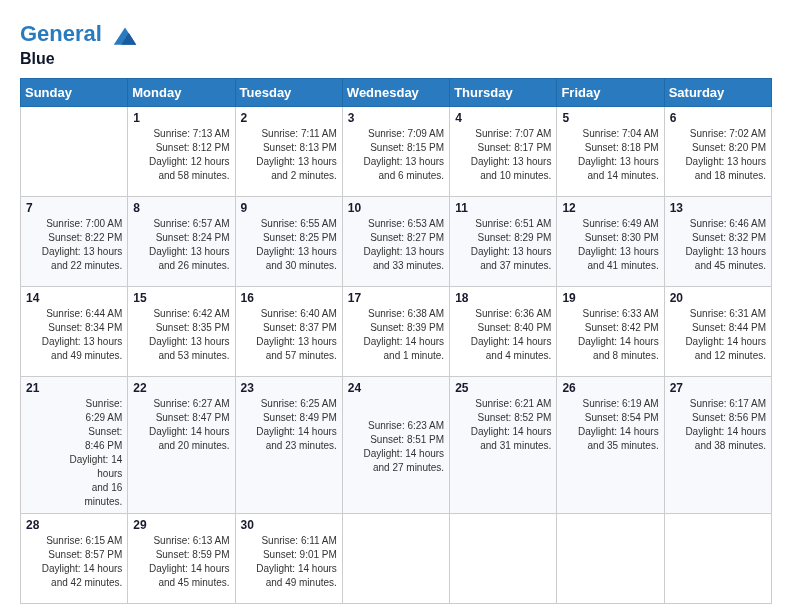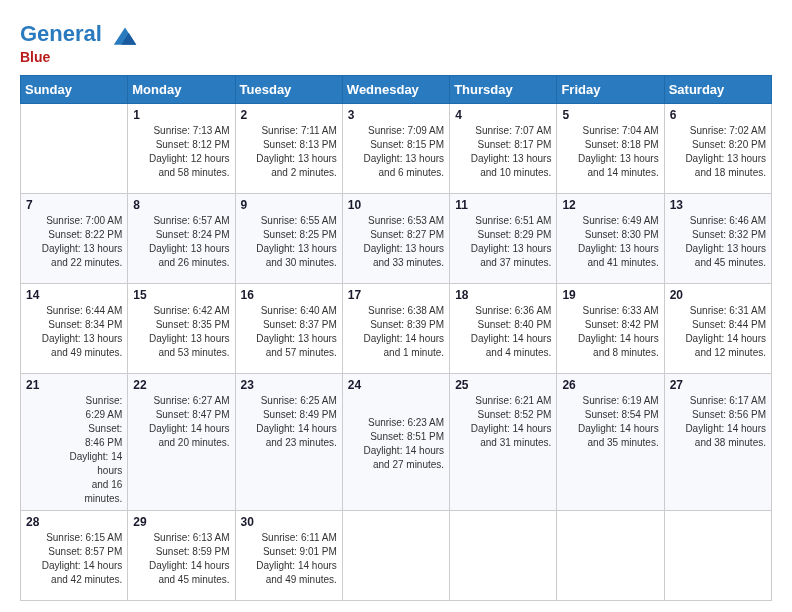--- a/index.html
+++ b/index.html
@@ -90,21 +90,21 @@
 <div class="header">
   <div class="logo">
     <div>
       <div class="logo-text">
         <span>General</span>
         <svg class="logo-icon" viewBox="0 0 40 30" style="display:inline-block;vertical-align:middle;margin-left:2px;">
           <polygon points="5,28 20,5 35,28" fill="#2a7abf"></polygon>
           <polygon points="15,28 25,12 35,28" fill="#1a5a9f"></polygon>
         </svg>
       </div>
-      <div class="logo-text" style="color:#b91c1c;font-size:14px;">Blue</div>
+      <div class="logo-text" style="color:#0f172a;font-size:16px;">Blue</div>
     </div>
   </div>
 </div>
 
 <table>
   <thead>
     <tr>
     <th>Sunday</th>
         <th>Monday</th>
         <th>Tuesday</th>

